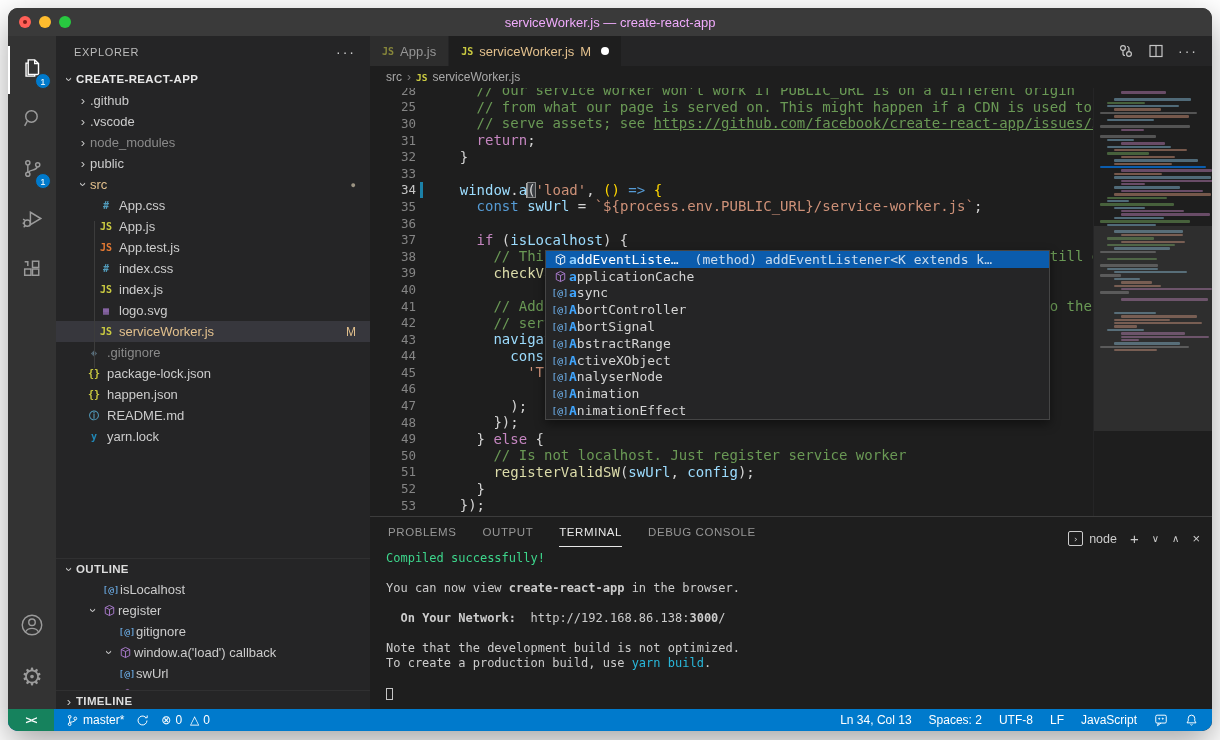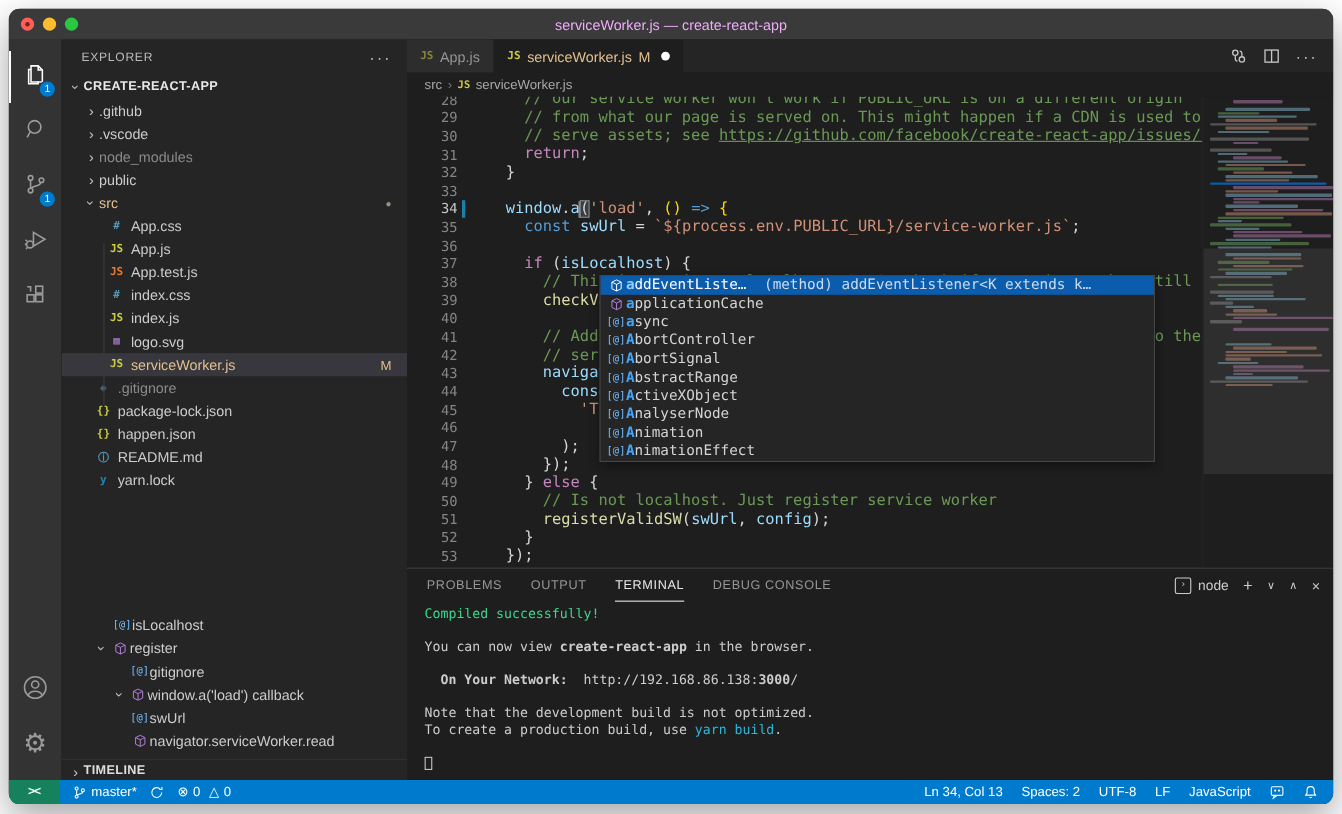--- a/index.html
+++ b/index.html
@@ -90,21 +90,21 @@
              box-shadow:0 4px 10px rgba(0,0,0,.45); z-index:6; font-family:"DejaVu Sans Mono",monospace; font-size:13px; }
   .sg-row { height:16.8px; display:flex; align-items:center; padding:0 5px; color:#d4d4d4; cursor:pointer; white-space:nowrap; overflow:hidden; }
   .sg-row .sg-ic { width:18px; flex:none; display:flex; justify-content:center; align-items:center; }
   .sg-row.sel { background:#0b5cad; color:#ffffff; }
   .sg-match { color:#40a6ff; font-weight:bold; }
   .sg-row.sel .sg-match { color:#8fd0ff; }
   .sg-detail { margin-left:16px; color:rgba(255,255,255,.78); overflow:hidden; }
 
   
   .panel { height:193px; flex:none; background:#1e1e1e; border-top:1px solid #3c3c3c; display:flex; flex-direction:column; }
-  .panel-head { height:30px; flex:none; display:flex; align-items:center; padding:0 12px 0 18px; }
+  .panel-head { height:30px; flex:none; display:flex; align-items:flex-end; padding:0 12px 0 18px; }
   .ptab { font-size:11.5px; letter-spacing:.05em; color:#969696; margin-right:26px; height:100%; display:flex; align-items:center; cursor:pointer; border-bottom:1px solid transparent; }
   .ptab.active { color:#e7e7e7; border-bottom-color:#e7e7e7; }
   .panel-actions { margin-left:auto; display:flex; align-items:center; gap:13px; color:#cccccc; font-size:13px; }
   .term-ic { width:15px; height:15px; border:1px solid #cccccc; border-radius:2px; font-size:9px; display:flex; align-items:center; justify-content:center; font-family:"DejaVu Sans Mono",monospace; }
   .shell-label { font-size:12.5px; margin-left:-7px; }
   .pact { cursor:pointer; }
   .term-body { flex:1; padding:4px 0 0 16px; font-family:"DejaVu Sans Mono",monospace; font-size:12px; color:#cccccc; overflow:hidden; }
   .term-line { height:15px; line-height:15px; white-space:pre; }
   .t-green { color:#3dd68c; } .t-cyan { color:#29b8db; } .t-b { font-weight:bold; }
   .term-cursor { display:inline-block; width:7px; height:12px; border:1px solid #c5c5c5; vertical-align:middle; }
@@ -275,20 +275,24 @@
             <span class="label">README.md</span>
           </div>
           <div class="tree-row" style="padding-left: 30px;">
             <span class="ficon" style="color: rgb(33, 136, 182);">y</span>
             <span class="label">yarn.lock</span>
           </div>
         </div>
       <div class="guide"></div>
 
       <div class="outline-wrap">
+        <div class="section-head">
+          <span class="chev open">›</span>
+          <span>OUTLINE</span>
+        </div>
         <div id="outline">
             <div class="outline-row" style="padding-left: 46px;">
               <span class="oicon">
                 <span class="vic">[@]</span>
               </span>
               <span>isLocalhost</span>
             </div>
             <div class="outline-row" style="padding-left: 30px;">
               <span class="chev open">›</span>
               <span class="oicon">
@@ -380,21 +384,21 @@
       <div class="breadcrumbs">
         <span>src</span>
         <span class="bc-sep">›</span>
         <span class="js-ic">JS</span>
         <span>serviceWorker.js</span>
       </div>
 
       <div class="code-wrap">
         <div class="code-scroll" id="code">
             <div class="code-line"><span class="ln">28</span><span class="gbar"></span><span class="ltext"><span class="s-cm">      // our service worker won't work if PUBLIC_URL is on a different origin</span></span></div>
-            <div class="code-line"><span class="ln">29</span><span class="gbar"></span><span class="ltext"><span class="s-cm">      // from what our page is served on. This might happen if a CDN is used to</span></span></div>
+            <div class="code-line"><span class="ln">25</span><span class="gbar"></span><span class="ltext"><span class="s-cm">      // from what our page is served on. This might happen if a CDN is used to</span></span></div>
             <div class="code-line"><span class="ln">30</span><span class="gbar"></span><span class="ltext"><span class="s-cm">      // serve assets; see </span><span class="s-cm u">https://github.com/facebook/create-react-app/issues/2374</span></span></div>
             <div class="code-line"><span class="ln">31</span><span class="gbar"></span><span class="ltext"><span class="">      </span><span class="s-kw">return</span><span class="s-pn">;</span></span></div>
             <div class="code-line"><span class="ln">32</span><span class="gbar"></span><span class="ltext"><span class="s-pn">    }</span></span></div>
             <div class="code-line"><span class="ln">33</span><span class="gbar"></span><span class="ltext"></span></div>
             <div class="code-line"><span class="ln" style="color: rgb(198, 198, 198);">34</span><span class="gbar m"></span><span class="ltext"><span class="">    </span><span class="s-var">window</span><span class="s-pn">.</span><span class="s-var">a</span><span class="caret"></span><span class="s-pn bbox">(</span><span class="s-str">'load'</span><span class="s-pn">, </span><span class="s-gold">()</span><span class="s-cst"> =&gt; </span><span class="s-gold">{</span></span></div>
             <div class="code-line"><span class="ln">35</span><span class="gbar"></span><span class="ltext"><span class="">      </span><span class="s-cst">const</span><span class=""> </span><span class="s-var">swUrl</span><span class="s-pn"> = </span><span class="s-str">`${process.env.PUBLIC_URL}/service-worker.js`</span><span class="s-pn">;</span></span></div>
             <div class="code-line"><span class="ln">36</span><span class="gbar"></span><span class="ltext"></span></div>
             <div class="code-line"><span class="ln">37</span><span class="gbar"></span><span class="ltext"><span class="">      </span><span class="s-kw">if</span><span class="s-pn"> (</span><span class="s-var">isLocalhost</span><span class="s-pn">) {</span></span></div>
             <div class="code-line"><span class="ln">38</span><span class="gbar"></span><span class="ltext"><span class="s-cm">        // This is running on localhost. Let's check if a service worker still exists or not.</span></span></div>
             <div class="code-line"><span class="ln">39</span><span class="gbar"></span><span class="ltext"><span class="">        </span><span class="s-fn">checkValidServiceWorker</span><span class="s-pn">(</span><span class="s-var">swUrl</span><span class="s-pn">, </span><span class="s-var">config</span><span class="s-pn">);</span></span></div>

